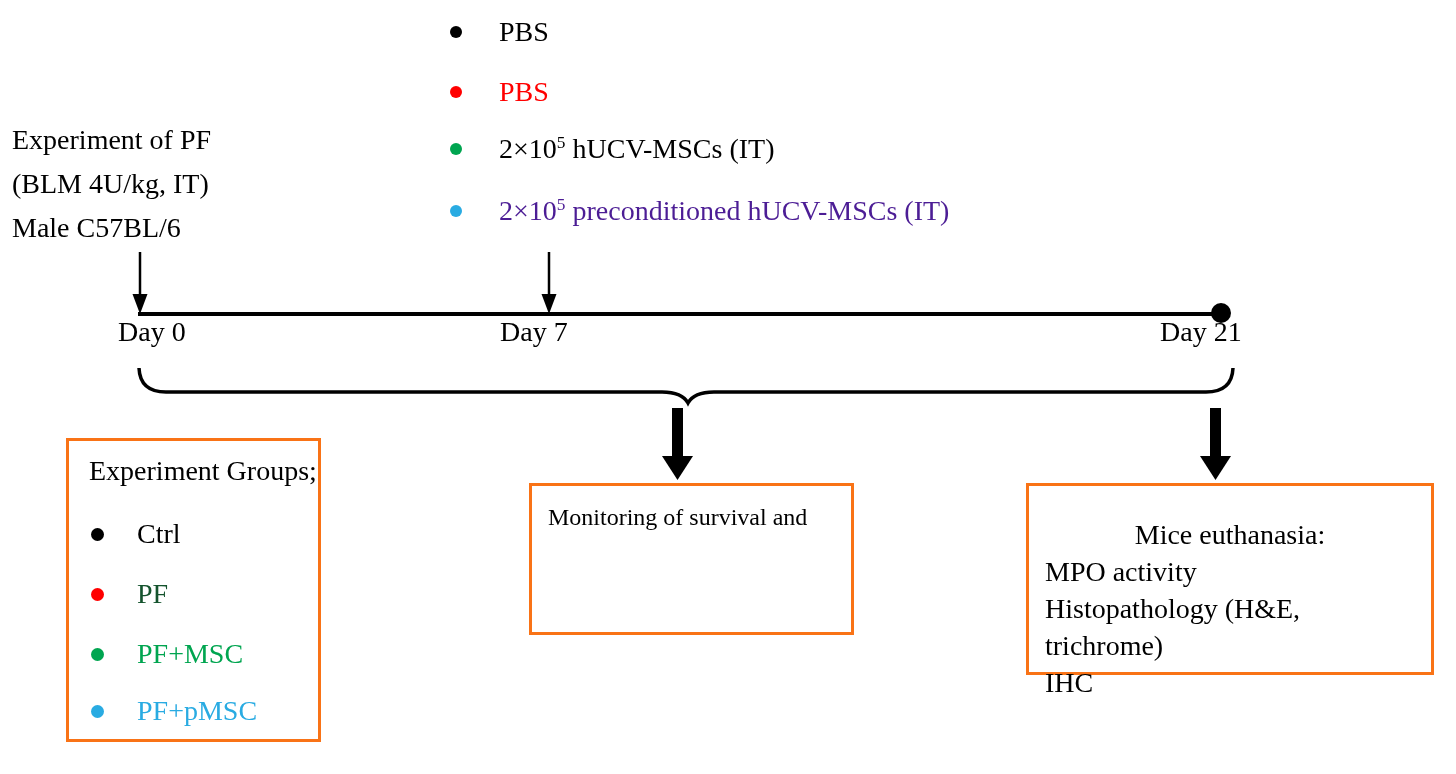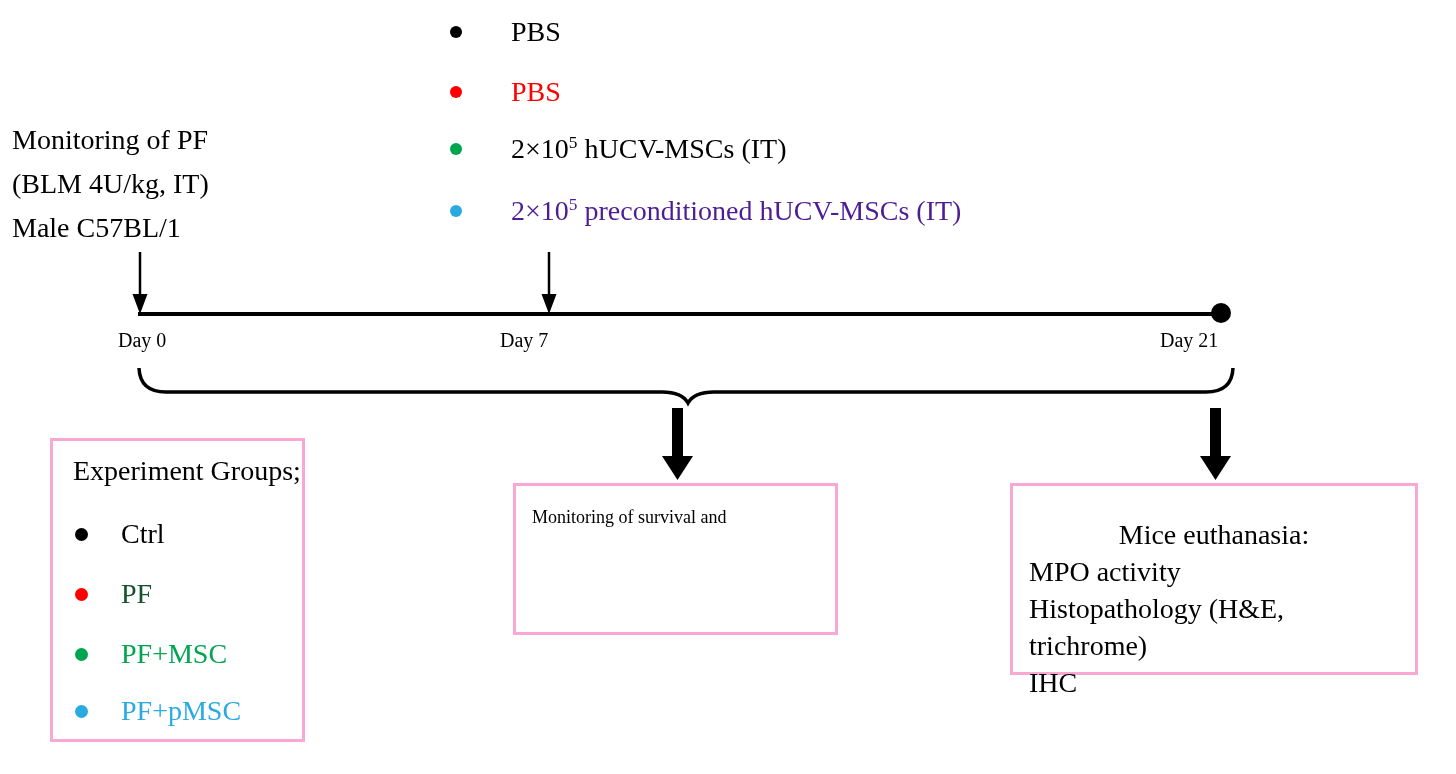--- a/index.html
+++ b/index.html
@@ -24,40 +24,39 @@
 
   
   .legend-item {
     position: absolute;
     left: 450px;
     display: flex;
     align-items: center;
     height: 30px;
     font-size: 28px;
     white-space: nowrap;
-    gap: 12px;
   }
   .dot {
     display: inline-block;
     border-radius: 50%;
     background-color: currentColor;
     flex: 0 0 auto;
   }
   .d12 { width: 12px; height: 12px; }
   .d13 { width: 13px; height: 13px; }
   .legend-item .label { margin-left: 37px; }
   sup { font-size: 0.62em; line-height: 0; }
 
   
-  .day-label { position: absolute; top: 329px; font-size: 20px; }
+  .day-label { position: absolute; top: 316px; font-size: 28px; }
 
   
-  .box { position: absolute; border: 3px solid #f9a8d4; box-sizing: border-box; background: #ffffff; }
+  .box { position: absolute; border: 3px solid #f97316; box-sizing: border-box; background: #ffffff; margin-left: 16px; }
   .groups-box   { left: 50px;  top: 438px; width: 255px; height: 304px; }
-  .monitor-box  { left: 513px; top: 483px; width: 325px; height: 152px; font-size: 18px; line-height: 38px; padding: 12px 16px; }
+  .monitor-box  { left: 513px; top: 483px; width: 325px; height: 152px; font-size: 24px; line-height: 38px; padding: 12px 16px; }
   .euth-box     { left: 1010px; top: 483px; width: 408px; height: 192px; font-size: 28px; line-height: 37px; padding: 30px 16px; }
   .euth-title { text-align: center; }
 
   .groups-title { position: absolute; left: 20px; top: 14px; font-size: 28px; white-space: nowrap; }
   .group-item {
     position: absolute;
     left: 22px;
     display: flex;
     align-items: center;
     height: 30px;
@@ -93,23 +92,23 @@
       <polygon points="662,456 693,456 677.5,480" fill="#000000"></polygon>
     </g>
 
     <g>
       <rect x="1210" y="408" width="11" height="50" fill="#000000"></rect>
       <polygon points="1200,456 1231,456 1215.5,480" fill="#000000"></polygon>
     </g>
   </svg>
 
   <div class="induction">
-    <div>Monitoring of PF</div>
+    <div>Experiment of PF</div>
     <div>(BLM 4U/kg, IT)</div>
-    <div>Male C57BL/1</div>
+    <div>Male C57BL/6</div>
   </div>
 
   <div class="legend-item" style="top:17px">
     <span class="dot d12" style="color: rgb(0, 0, 0);"></span>
     <span class="label" style="color: rgb(0, 0, 0);"><span>PBS</span><sup></sup><span></span></span>
   </div>
   <div class="legend-item" style="top:77px">
     <span class="dot d12" style="color: rgb(255, 0, 0);"></span>
     <span class="label" style="color: rgb(255, 0, 0);"><span>PBS</span><sup></sup><span></span></span>
   </div>

